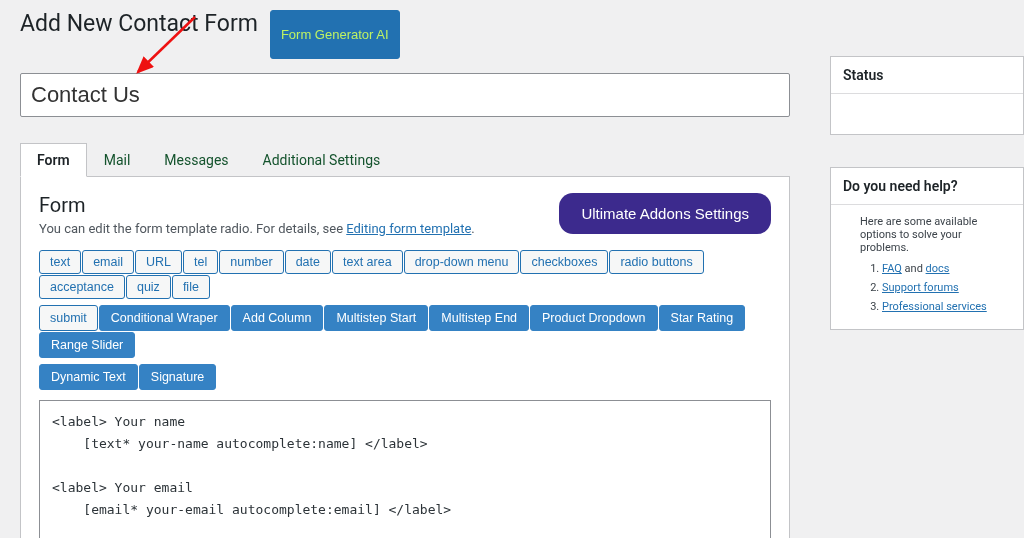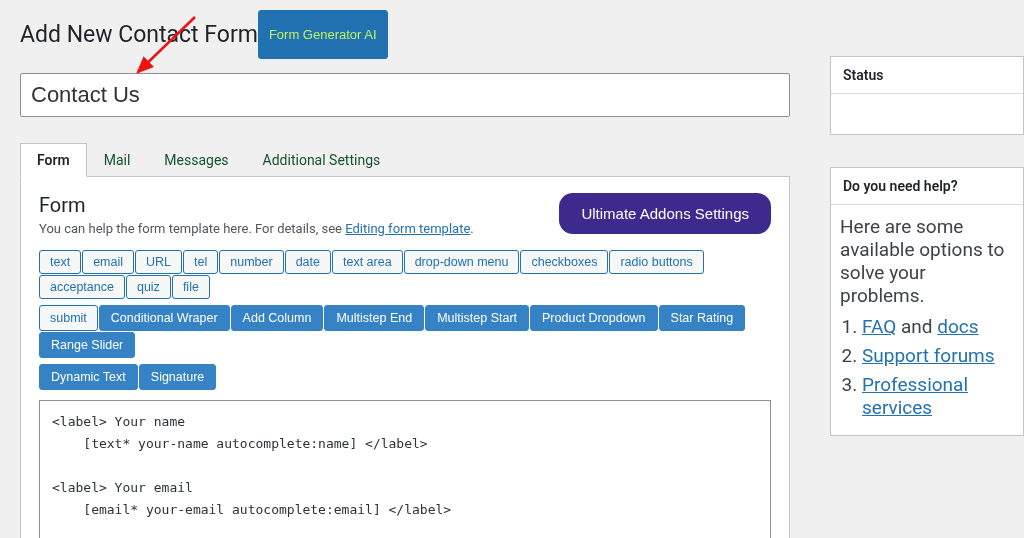--- a/index.html
+++ b/index.html
@@ -7,21 +7,21 @@
     font-family: -apple-system, BlinkMacSystemFont, "Segoe UI", Roboto, sans-serif;
     background: #f0f0f1;
     color: #1d2327;
     font-size: 13px;
     width: 1024px;
     height: 538px;
     overflow: hidden;
     position: relative;
   }
   .wrap { padding: 10px 20px 0 20px; }
-  .header-row { display: flex; align-items: center; margin-bottom: 14px; }
+  .header-row { display: flex; align-items: flex-start; gap: 12px; margin-bottom: 14px; }
   h1.page-title { font-size: 23px; font-weight: 400; color: #1d2327; }
   .btn-blue {
     background: #2271b1; color: #bef264; border: 1px solid #2271b1;
     padding: 16px 10px; font-size: 13px; border-radius: 3px; cursor: pointer;
   }
   .title-input {
     width: 770px; height: 44px; font-size: 22px; padding: 3px 10px;
     border: 1px solid #8c8f94; border-radius: 2px; background: #fff; color: #333;
   }
   .main-cols { display: flex; gap: 20px; margin-top: 26px; }
@@ -57,21 +57,21 @@
     background: #3582c4; border: 1px solid #3582c4; color: #ffffff;
     padding: 5px 11px; font-size: 12.5px; border-radius: 3px; cursor: pointer;
   }
   .code-area {
     width: 100%; height: 190px; border: 1px solid #8c8f94; padding: 10px 12px;
     font-family: Consolas, Monaco, monospace; font-size: 13px; line-height: 1.7;
     color: #2c3338; resize: none; white-space: pre;
   }
   .metabox { background: #fff; border: 1px solid #c3c4c7; }
   .metabox-head { padding: 10px 12px; font-size: 14px; font-weight: 600; border-bottom: 1px solid #dcdcde; }
-  .metabox-body { padding: 10px 9px; font-size: 19px; color: #3c434a; }
+  .metabox-body { padding: 10px 29px; font-size: 11px; color: #3c434a; }
   .metabox-body p { margin-bottom: 8px; }
   .metabox-body ol { padding-left: 22px; }
   .metabox-body li { margin-bottom: 6px; }
   .metabox-body a { color: #2271b1; text-decoration: underline; }
   .status-box .metabox-body { min-height: 40px; }
   .arrow {
     position: absolute; left: 130px; top: 14px; pointer-events: none; z-index: 50;
   }
 </style>
 </head>
@@ -101,21 +101,21 @@
         <div class="tab">Mail</div>
         <div class="tab">Messages</div>
         <div class="tab">Additional Settings</div>
       </div>
 
       <div class="panel">
         <div class="panel-head-row">
           <div>
             <h2 class="panel-title">Form</h2>
             <p class="help-text">
-              <span>You can help the form template here. For details, see </span><a href="#">Editing form template</a><span>.</span>
+              <span>You can edit the form template radio. For details, see </span><a href="#">Editing form template</a><span>.</span>
             </p>
           </div>
           <button class="btn-purple">Ultimate Addons Settings</button>
         </div>
 
         <div class="tag-row">
           <button class="tag-outline">text</button>
           <button class="tag-outline">email</button>
           <button class="tag-outline">URL</button>
           <button class="tag-outline">tel</button>
@@ -126,22 +126,22 @@
           <button class="tag-outline">checkboxes</button>
           <button class="tag-outline">radio buttons</button>
           <button class="tag-outline">acceptance</button>
           <button class="tag-outline">quiz</button>
           <button class="tag-outline">file</button>
         </div>
         <div class="tag-row">
           <button class="tag-outline">submit</button>
           <button class="tag-fill">Conditional Wraper</button>
           <button class="tag-fill">Add Column</button>
+          <button class="tag-fill">Multistep Start</button>
           <button class="tag-fill">Multistep End</button>
-          <button class="tag-fill">Multistep Start</button>
           <button class="tag-fill">Product Dropdown</button>
           <button class="tag-fill">Star Rating</button>
           <button class="tag-fill">Range Slider</button>
         </div>
         <div class="tag-row" style="margin-bottom:10px;">
           <button class="tag-fill">Dynamic Text</button>
           <button class="tag-fill">Signature</button>
         </div>
 
         <textarea class="code-area" style="">&lt;label&gt; Your name

